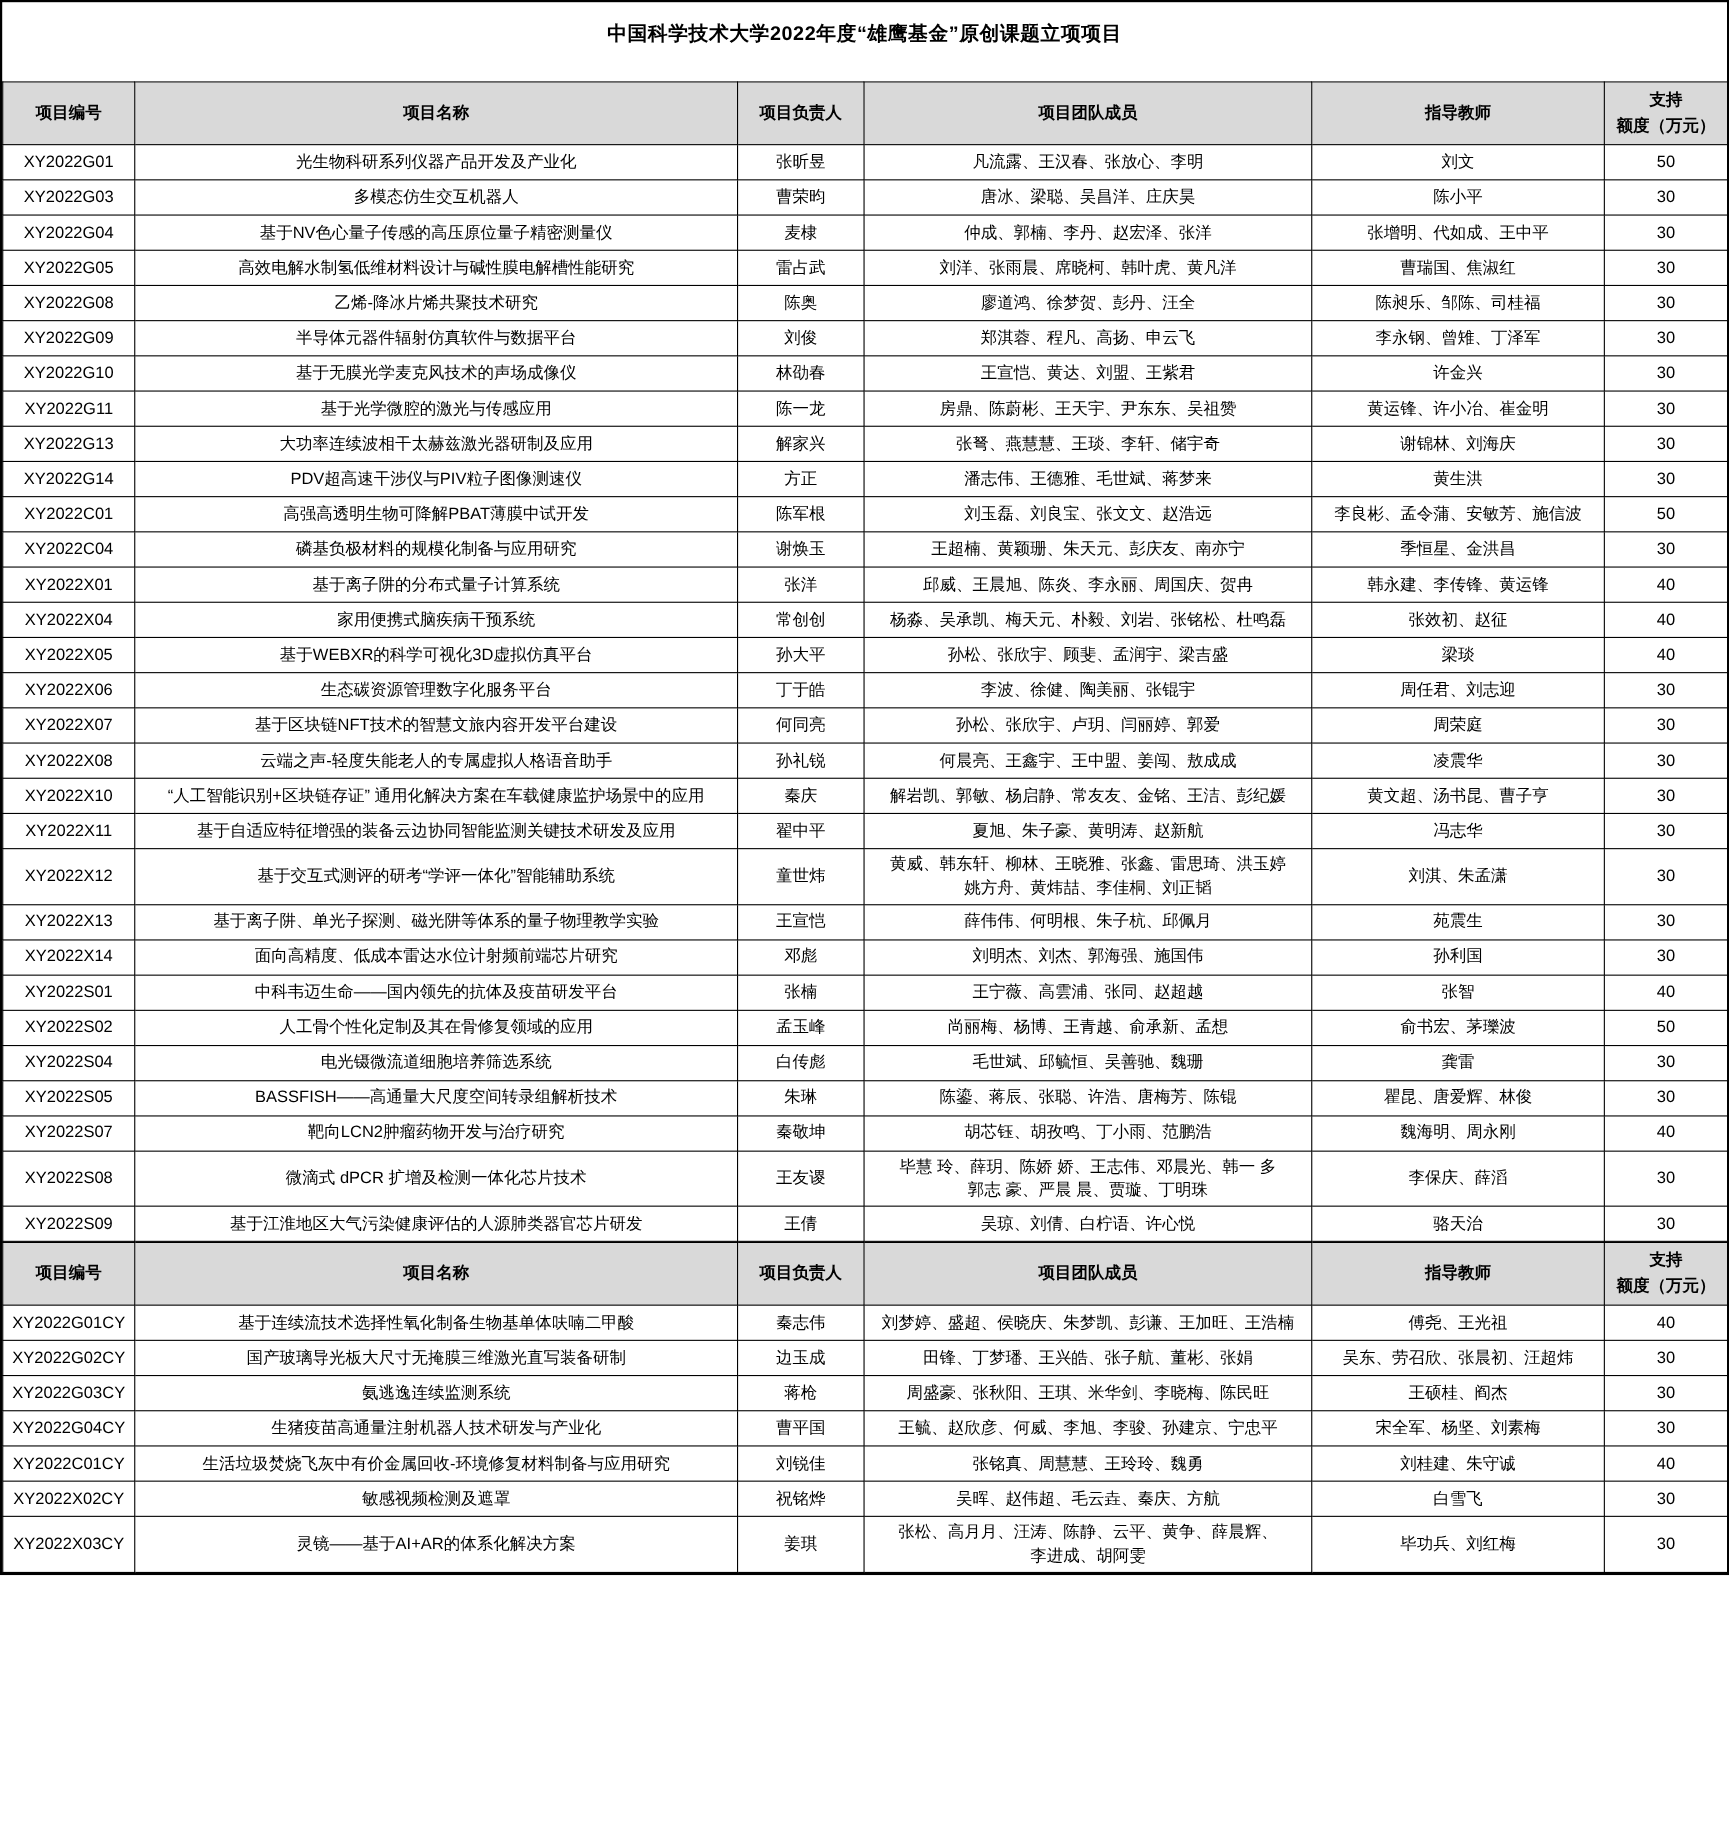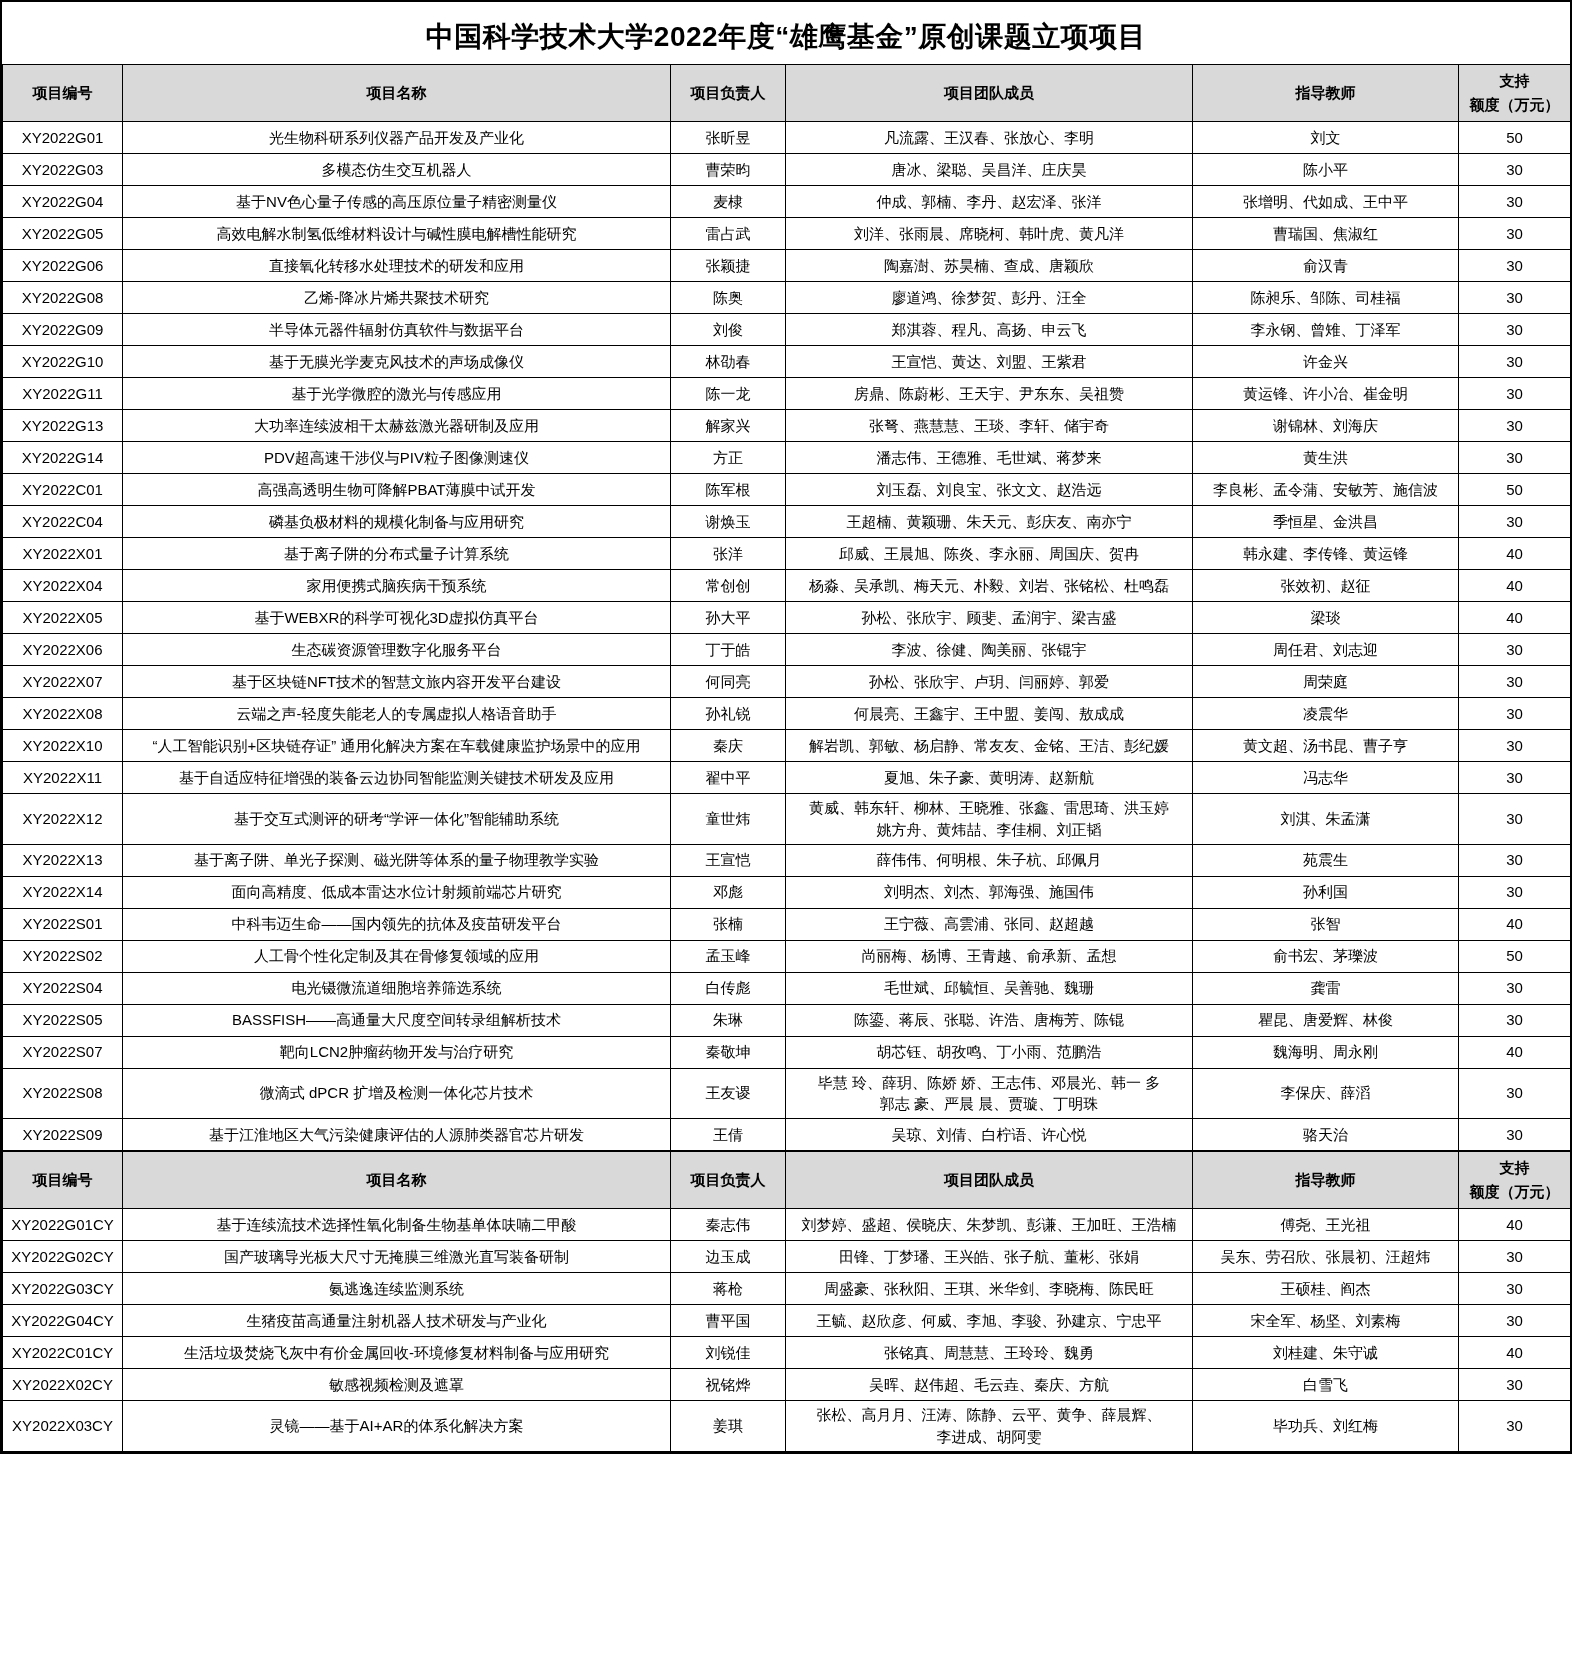--- a/index.html
+++ b/index.html
@@ -11,22 +11,22 @@
   }
   .page {
     width: 1568px;
     margin: 0 auto;
     border: 2px solid #000000;
     background: #ffffff;
   }
   .doc-title {
     text-align: center;
     font-weight: bold;
-    font-size: 28px;
-    padding: 16px 0 8px 0;
+    font-size: 18px;
+    padding: 16px 0 32px 0;
     letter-spacing: 0.5px;
   }
   table.projects {
     width: 100%;
     border-collapse: collapse;
     table-layout: fixed;
   }
   table.projects th, table.projects td {
     border: 1px solid #000000;
     text-align: center;
@@ -110,28 +110,20 @@
           </tr>
           <tr>
             <td class="cell-id">XY2022G05</td>
             <td class="cell-name">高效电解水制氢低维材料设计与碱性膜电解槽性能研究</td>
             <td class="cell-leader">雷占武</td>
             <td class="cell-members">刘洋、张雨晨、席晓柯、韩叶虎、黄凡洋</td>
             <td class="cell-advisors">曹瑞国、焦淑红</td>
             <td class="cell-amount">30</td>
           </tr>
           <tr>
-            <td class="cell-id">XY2022G06</td>
-            <td class="cell-name">直接氧化转移水处理技术的研发和应用</td>
-            <td class="cell-leader">张颖捷</td>
-            <td class="cell-members">陶嘉澍、苏昊楠、查成、唐颖欣</td>
-            <td class="cell-advisors">俞汉青</td>
-            <td class="cell-amount">30</td>
-          </tr>
-          <tr>
             <td class="cell-id">XY2022G08</td>
             <td class="cell-name">乙烯-降冰片烯共聚技术研究</td>
             <td class="cell-leader">陈奥</td>
             <td class="cell-members">廖道鸿、徐梦贺、彭丹、汪全</td>
             <td class="cell-advisors">陈昶乐、邹陈、司桂福</td>
             <td class="cell-amount">30</td>
           </tr>
           <tr>
             <td class="cell-id">XY2022G09</td>
             <td class="cell-name">半导体元器件辐射仿真软件与数据平台</td>

